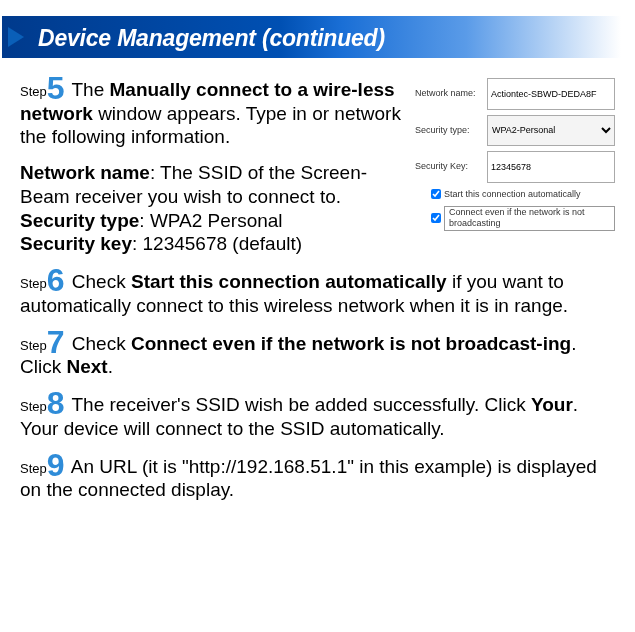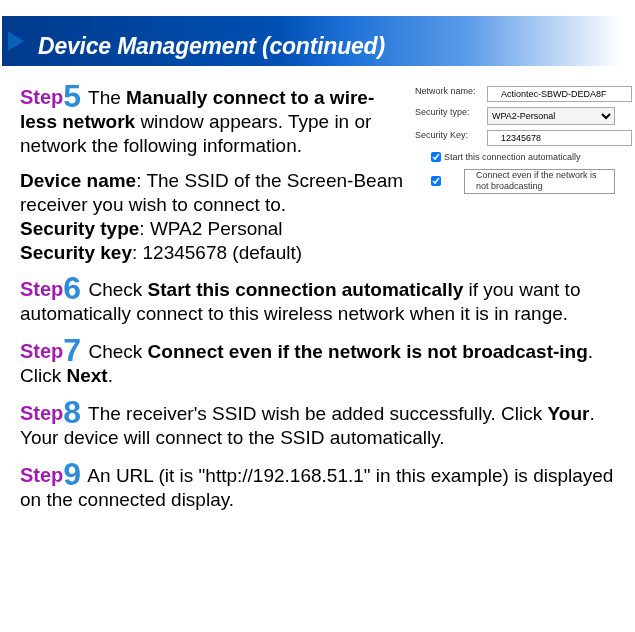--- a/index.html
+++ b/index.html
@@ -15,21 +15,21 @@
       color: #000;
       font-size: 19px;
       line-height: 1.25;
     }
     .header {
       background: linear-gradient(to right, #003a8c 0%, #0050b3 45%, #1a6fd6 55%, #5a9be8 75%, #fff 100%);
       color: #fff;
       font-style: italic;
       font-weight: bold;
       font-size: 23px;
-      padding: 16px 10px 5px 36px;
+      padding: 8px 10px 5px 36px;
       margin: 16px 14px 10px 2px;
       position: relative;
       letter-spacing: -0.2px;
     }
     .header-triangle {
       position: absolute;
       left: 6px;
       top: 50%;
       transform: translateY(-50%);
       width: 0;
@@ -38,23 +38,23 @@
       border-bottom: 10px solid transparent;
       border-left: 16px solid #0a5fb8;
     }
     .content {
       padding: 8px 20px 10px 20px;
     }
     .step-block {
       margin-bottom: 12px;
     }
     .step-label {
-      color: #a21caf;
-      font-weight: bold;
-      font-size: 20px;
+      color: #000000;
+      font-weight: normal;
+      font-size: 13px;
       vertical-align: baseline;
     }
     .step-num {
       color: #2f8cd8;
       font-weight: bold;
       font-size: 32px;
       vertical-align: -3px;
       margin-right: 2px;
       line-height: 0.8;
     }
@@ -65,39 +65,40 @@
       float: right;
       width: 200px;
       margin-left: 6px;
       margin-top: 2px;
       font-size: 9px;
       font-family: "Segoe UI", Tahoma, sans-serif;
       color: #333;
     }
     .form-row {
       display: flex;
+      align-items: center;
       margin-bottom: 5px;
     }
     .form-label {
       width: 72px;
       flex-shrink: 0;
     }
     .form-input {
       border: 1px solid #aaa;
       background: #fff;
-      padding: 1px 13px;
+      padding: 1px 3px;
       font-size: 9px;
-      height: 16px;
+      height: 32px;
       flex: 1;
       font-family: inherit;
     }
     .form-select {
       border: 1px solid #aaa;
       background: #f4f4f4;
-      height: 18px;
+      height: 31px;
       font-size: 9px;
       flex: 1;
       font-family: inherit;
     }
     .form-select.disabled {
       color: #888;
       background: #eee;
     }
     .check-row {
       display: flex;
@@ -105,22 +106,21 @@
       margin-top: 6px;
       margin-left: 16px;
     }
     .check-row input[type="checkbox"] {
       width: 10px;
       height: 10px;
       margin-right: 3px;
     }
     .check-row .border-label {
       border: 1px solid #999;
-      padding: 0 11px;
-      margin-left: 20px;
+      padding: 0 4px;
     }
     .step5-wrap {
       overflow: visible;
     }
     .clear {
       clear: both;
     }
     .params {
       margin-top: 10px;
       margin-bottom: 12px;
@@ -159,21 +159,21 @@
       <input type="checkbox" checked="" style="">
       <span class="border-label">Connect even if the network is not broadcasting</span>
     </div>
   </div>
 
   <div class="step-block step5-wrap">
     <span class="step-label">Step</span><span class="step-num">5</span><span> The </span><span class="bold">Manually connect to a wire-less network</span><span> window appears. Type in or network the following information.</span>
   </div>
 
   <div class="params">
-    <div><span class="bold">Device name</span><span>: The SSID of the Screen-Beam receiver you wish to connect to.</span></div>
+    <div><span class="bold">Network name</span><span>: The SSID of the Screen-Beam receiver you wish to connect to.</span></div>
     <div><span class="bold">Security type</span><span>: WPA2 Personal</span></div>
     <div><span class="bold">Security key</span><span>: 12345678 (default)</span></div>
   </div>
 
   <div class="clear"></div>
 
   <div class="step-block">
     <span class="step-label">Step</span><span class="step-num">6</span><span> Check </span><span class="bold">Start this connection automatically</span><span> if you want to automatically connect to this wireless network when it is in range.</span>
   </div>
 

